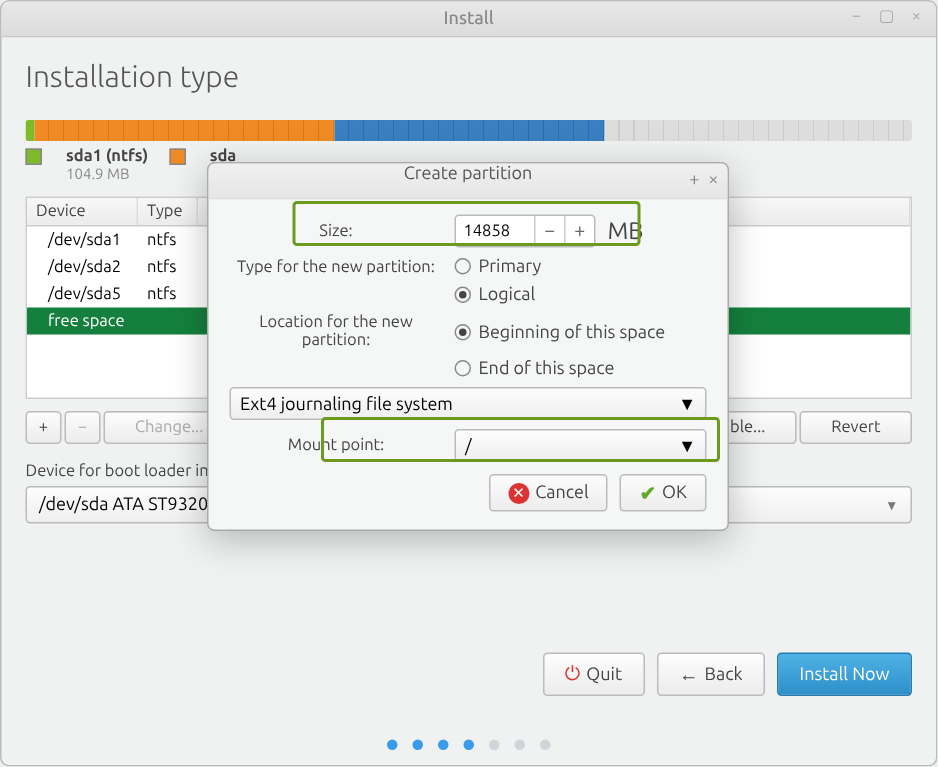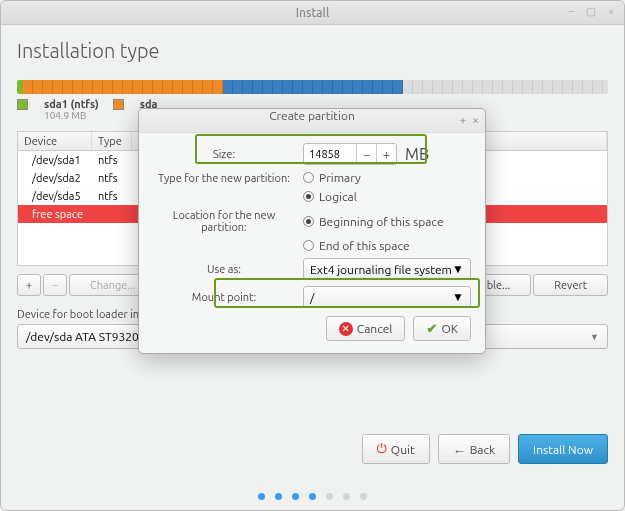--- a/index.html
+++ b/index.html
@@ -21,21 +21,21 @@
 .lg{display:flex;align-items:flex-start;gap:16px}
 .sq{width:11px;height:11px;border:1px solid #888;margin-top:1px}
 .sq.green{background:#7fba2c}.sq.orange{background:#f08a24}
 .lg .t{font-weight:600;color:#444;font-size:11px}
 .lg .s{font-size:10px;color:#888}
 .table{border:1px solid #ccc;background:#fff;height:135px;overflow:hidden}
 .thead{display:flex;background:linear-gradient(#f7f7f7,#ececec);border-bottom:1px solid #ccc}
 .th{padding:3px 6px;border-right:1px solid #ddd;color:#444;font-size:11px}
 .th.c1{width:74px}.th.c2{width:40px}.th.c3{flex:1}
 .tr{display:flex;padding:3px 6px;border-bottom:0 solid #eee}
-.tr.sel{background:#ef4444;color:#fff}
+.tr.sel{background:#15803d;color:#fff}
 .td{font-size:11px}.td.c1{width:74px}.td.c2{width:40px}
 .tr.indent .td.c1{padding-left:8px}
 .toolbar{display:flex;align-items:center;gap:2px;margin-top:8px}
 .btn{background:linear-gradient(#fdfdfd,#ececec);border:1px solid #bbb;border-radius:3px;padding:4px 20px;color:#444;font-size:11px;cursor:pointer;display:inline-flex;align-items:center;gap:4px}
 .btn.disabled{color:#aaa}
 .btn.sq2{width:24px;padding:4px 0;justify-content:center}
 .toolbar .spacer{flex:1}
 .bootlabel{margin:12px 0 4px;color:#444;font-size:11px}
 .combo{width:100%;border:1px solid #bbb;border-radius:3px;background:linear-gradient(#fdfdfd,#efefef);padding:5px 8px;display:flex;justify-content:space-between;align-items:center;font-size:11px}
 .combo .tri{color:#777;font-size:9px}
@@ -227,21 +227,20 @@
     <div class="row">
       <div class="lbl"></div>
       <div class="fld">
         <label class="radio">
             <span class="rcirc"></span>
             <span>End of this space</span>
           </label>
       </div>
     </div>
     <div class="row">
-      <div class="lbl">Use as:</div>
       <div class="fld">
         <div class="dcombo">
           <span>Ext4 journaling file system</span>
           <span class="tri">▼</span>
         </div>
       </div>
     </div>
     <div class="row">
       <div class="lbl">Mount point:</div>
       <div class="fld">

